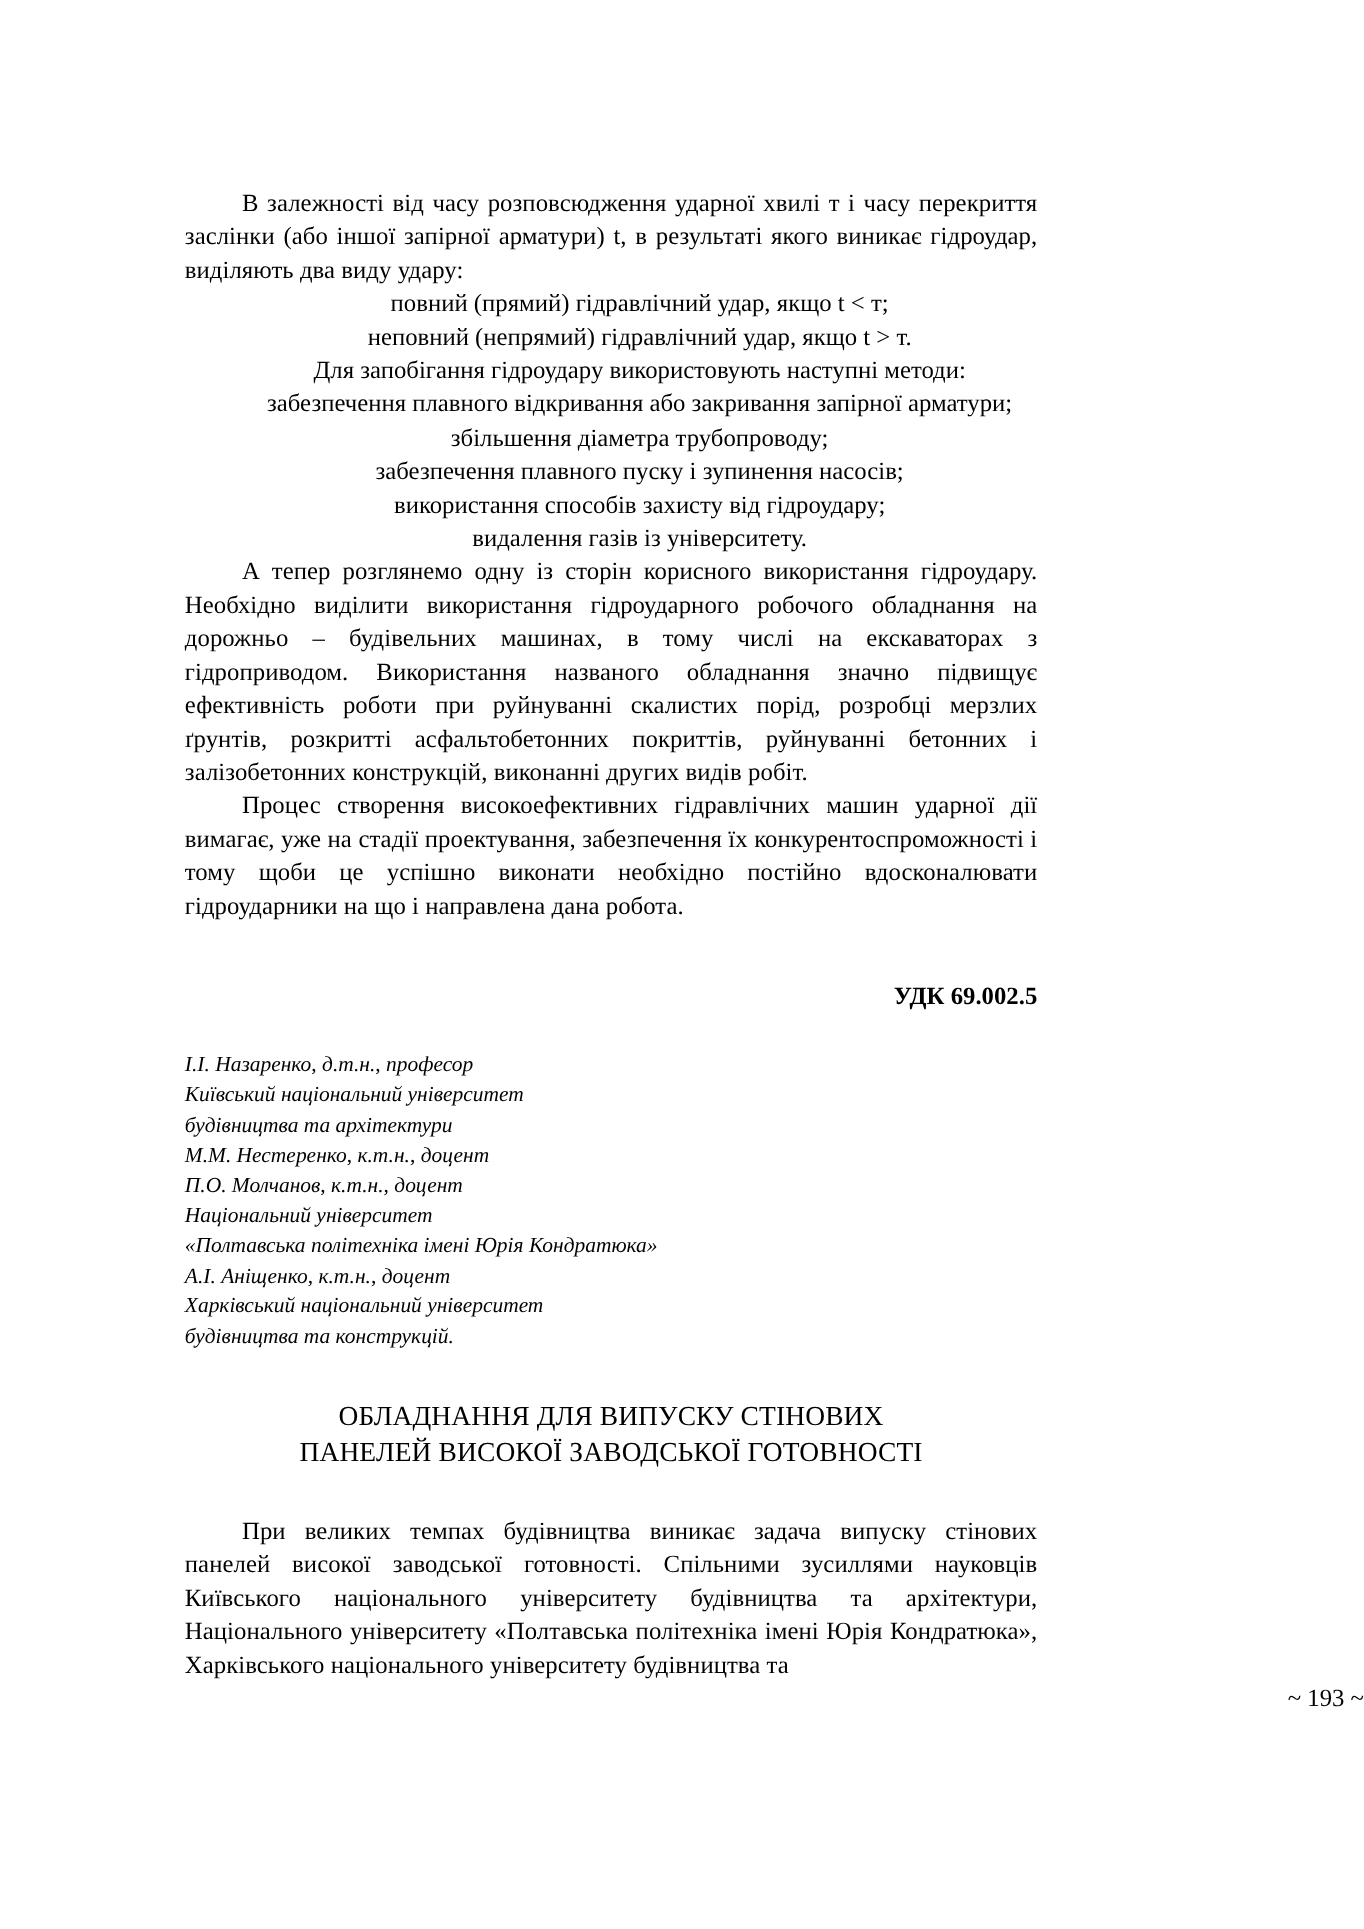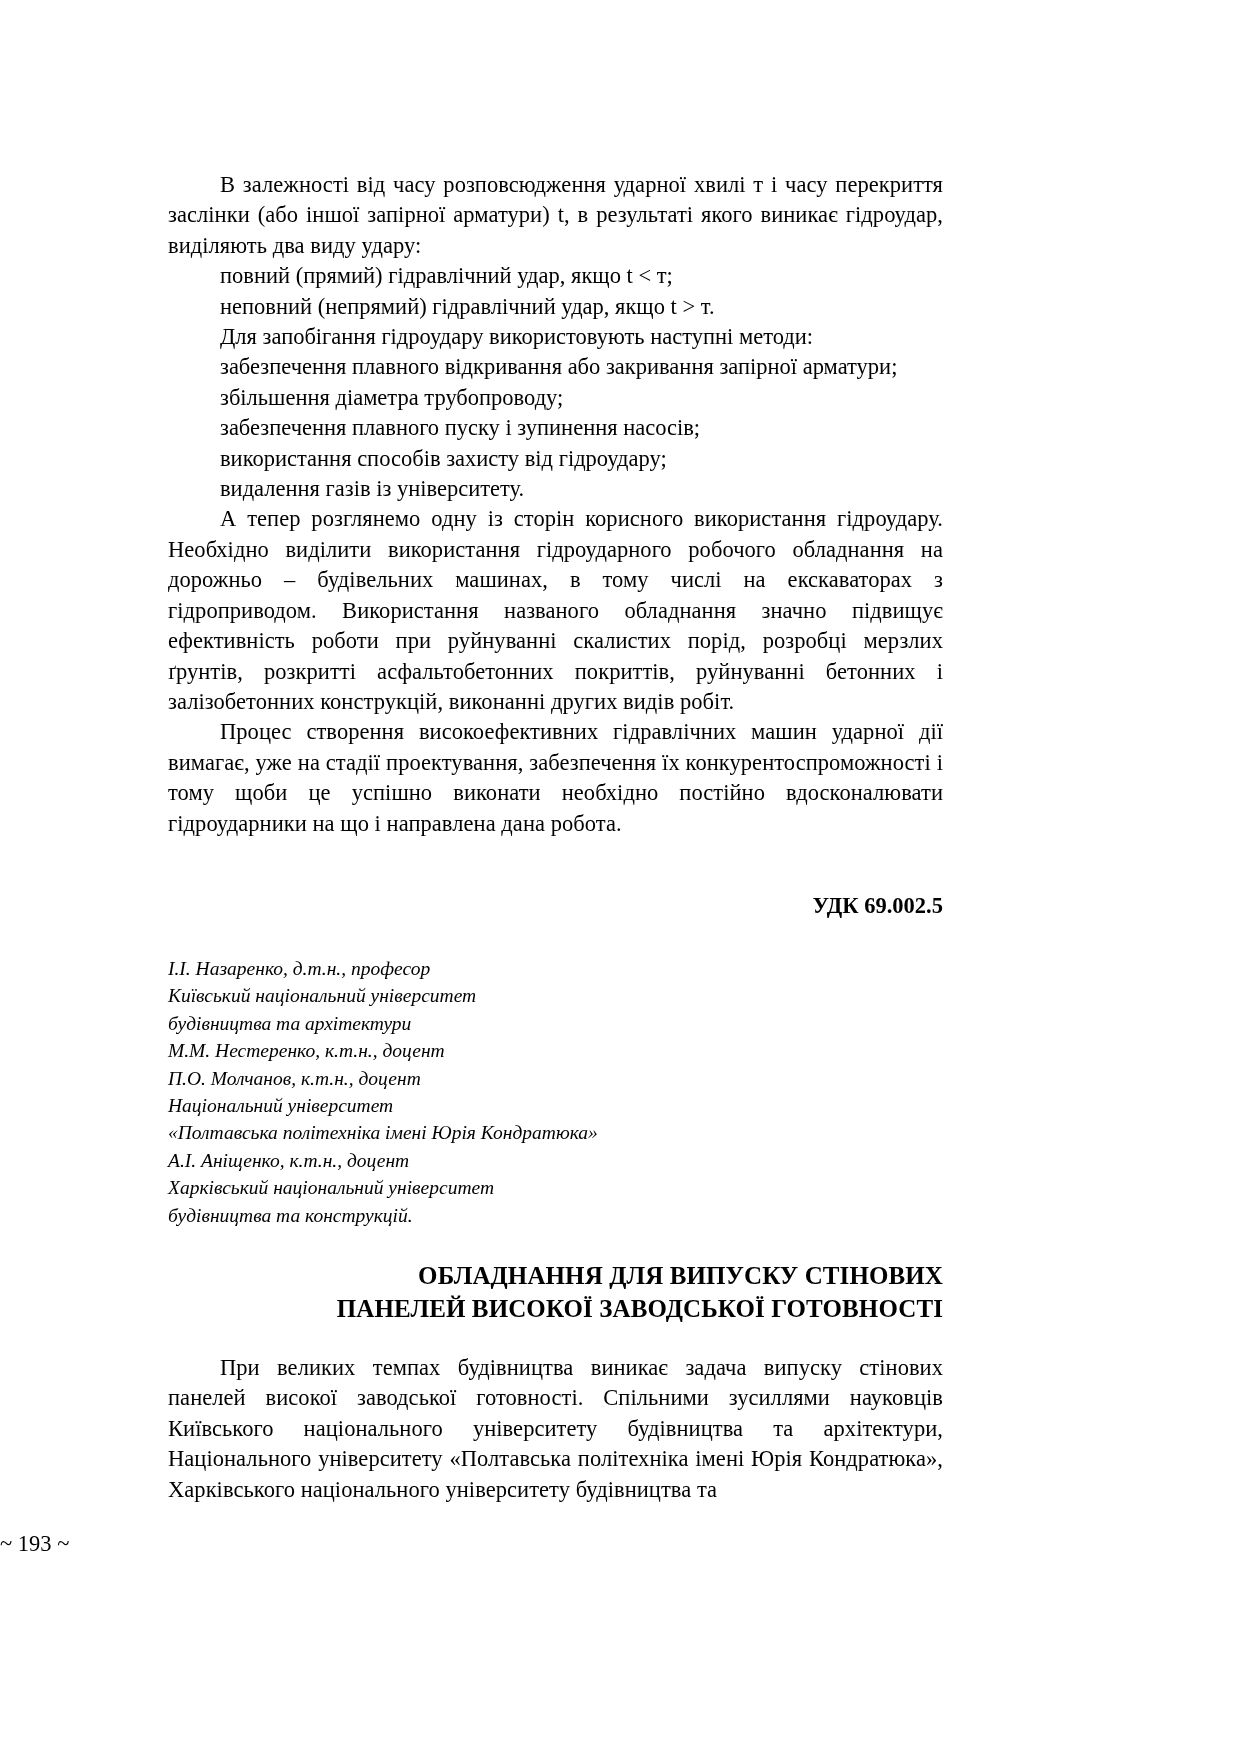--- a/index.html
+++ b/index.html
@@ -38,21 +38,21 @@
     -webkit-hyphens: none;
     hyphens: none;
   }
   .para.last-natural {
     text-align-last: left;
   }
   .listline {
     font-size: 22.5px;
     line-height: 30.4px;
     margin: 0;
-    text-align: left;
+    text-align: center;
     padding-left: 52px;
   }
 
   
   .udc {
     font-size: 22.5px;
     font-weight: bold;
     line-height: 30px;
     margin: 0;
     text-align: right;
@@ -66,39 +66,39 @@
   .authors .aline {
     font-size: 19.5px;
     font-style: italic;
     line-height: 27.4px;
     margin: 0;
     white-space: nowrap;
   }
 
   
   .doc-title {
-    margin: 0;
-    text-align: right;
+    margin: 12px;
+    text-align: center;
     font-size: 25px;
-    font-weight: bold;
+    font-weight: normal;
     line-height: 33px;
     letter-spacing: 0.1px;
   }
   .doc-title .tline {
     display: block;
     white-space: nowrap;
   }
 
   
   .folio {
     position: absolute;
     left: 0;
     right: 0;
     top: 1530px;
-    text-align: left;
+    text-align: right;
     font-size: 22.5px;
     line-height: 28px;
   }
 
   .sp-a { height: 52px; }
   .sp-b { height: 34px; }
   .sp-c { height: 30px; }
   .sp-d { height: 28px; }
 </style>
 </head>

